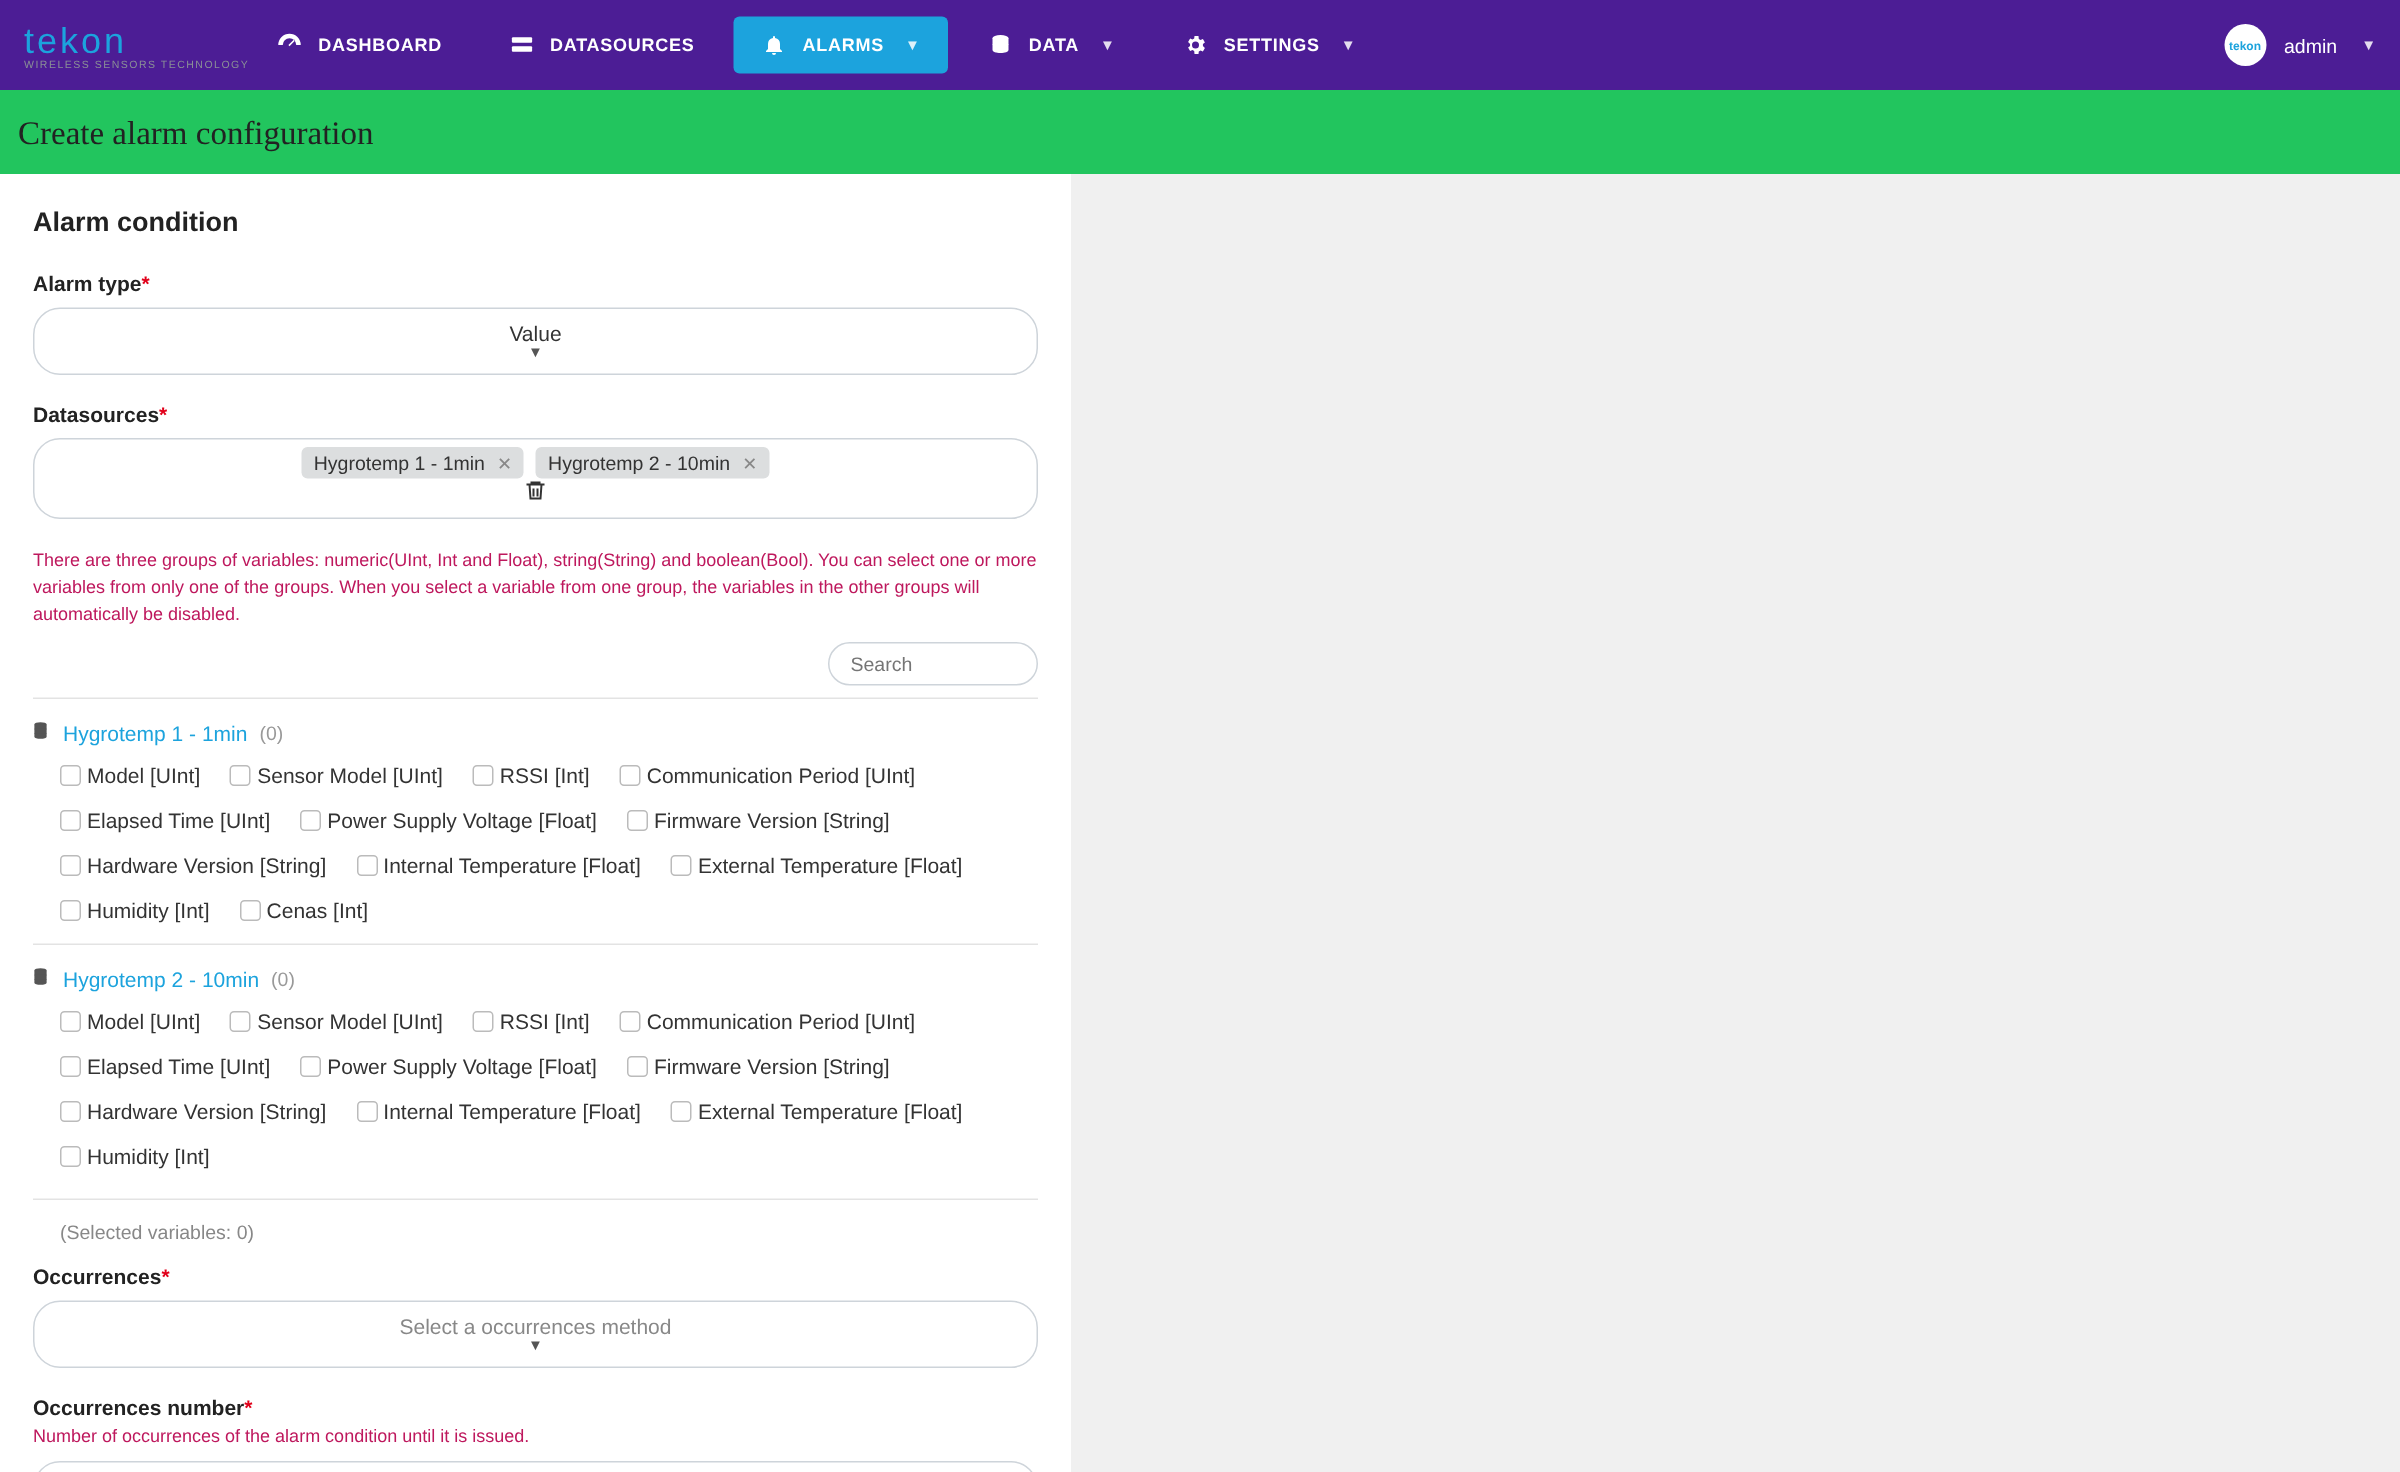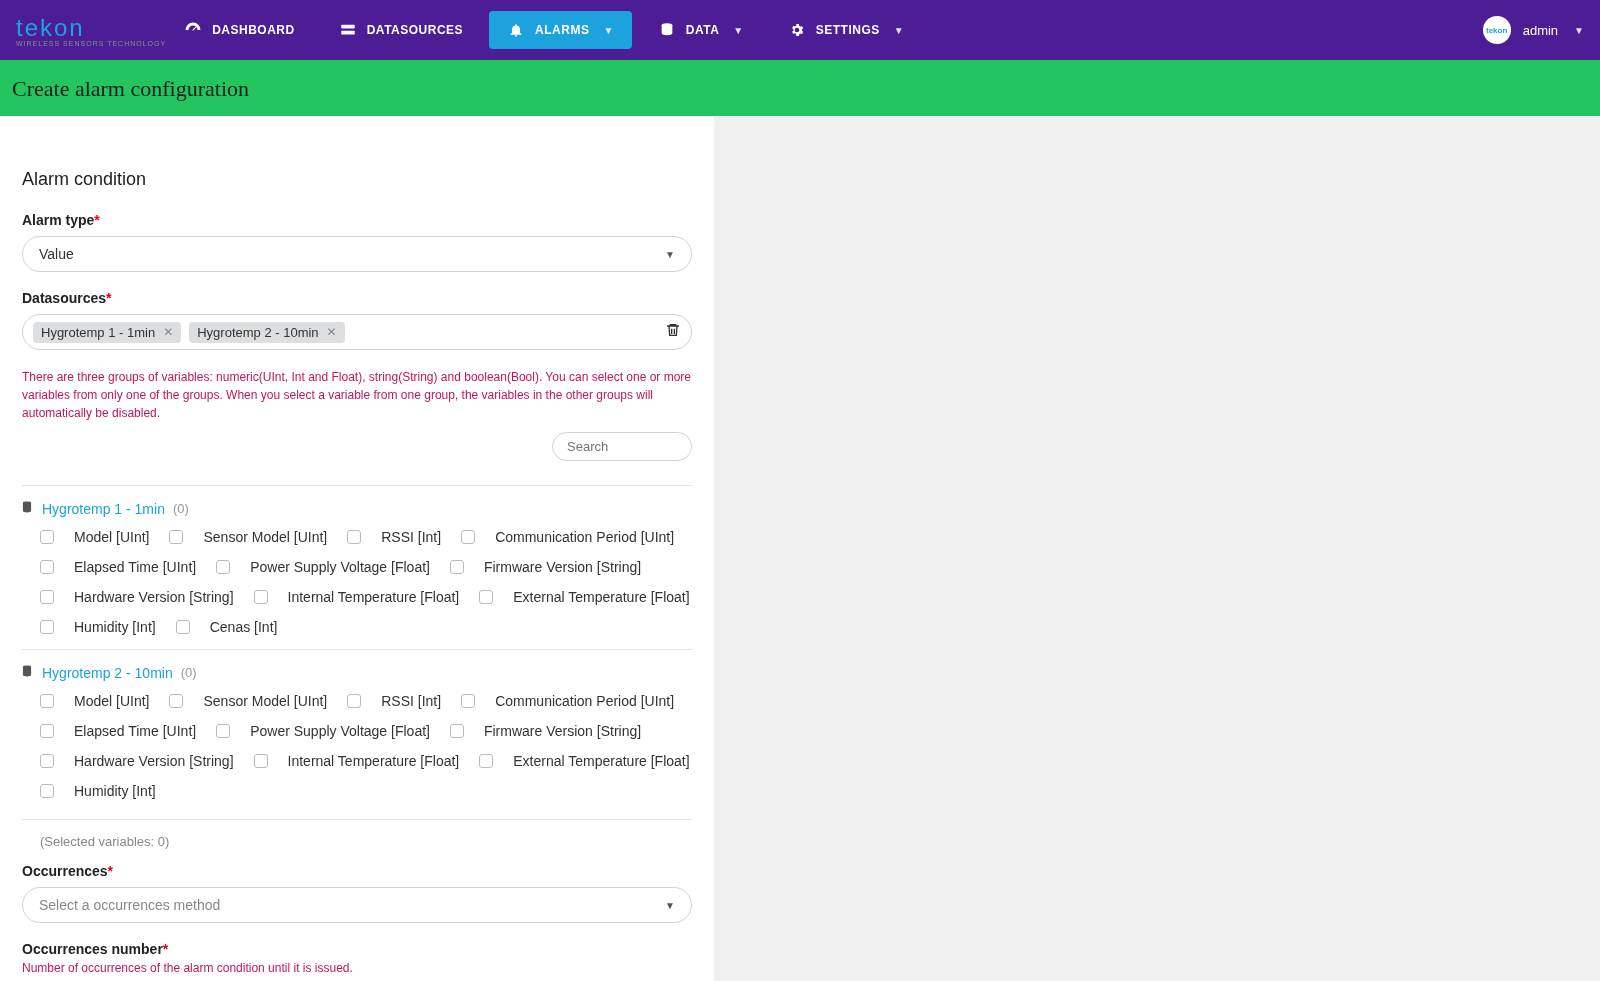--- a/index.html
+++ b/index.html
@@ -15,47 +15,47 @@
   .caret-down { font-size: 10px; margin-left: 4px; opacity: 0.85; }
   .user-section { display: flex; align-items: center; gap: 12px; color: #fff; cursor: pointer; }
   .avatar { width: 28px; height: 28px; border-radius: 50%; background: #fff; display: flex; align-items: center; justify-content: center; font-size: 8px; color: #1ca3dd; font-weight: 600; }
   .username { font-size: 13px; }
 
   .page-title-bar { background: #22c55e; padding: 16px 12px 14px; font-family: Liberation Serif, serif; }
   .page-title { font-size: 22px; font-weight: 400; color: #222; }
 
   .content { background: #fff; padding: 22px; max-width: 714px; min-height: 900px;}
 
-  .section-title { font-size: 18px; font-weight: 400; color: #222; margin-bottom: 22px; margin-top: 31px; }
+  .section-title { font-size: 18px; font-weight: 700; color: #222; margin-bottom: 22px; }
 
   .field { margin-bottom: 18px; }
   .field-label { font-weight: 700; font-size: 14px; color: #222; margin-bottom: 8px; display: block; }
   .req { color: #e1001a; }
   .field-help { font-size: 12px; color: #be185d; margin-top: 2px; margin-bottom: 6px; line-height: 1.5; }
 
-  .select-box, .input-box { position: relative; border: 1px solid #ced4da; border-radius: 18px; padding: 8px 16px; font-size: 14px; background: #fff; width: 100%; display: flex; align-items: center; cursor: pointer; min-height: 36px; }
+  .select-box, .input-box { position: relative; border: 1px solid #ced4da; border-radius: 18px; padding: 8px 16px; font-size: 14px; background: #fff; width: 100%; display: flex; align-items: center; cursor: pointer; min-height: 36px; flex-direction: column; }
   .select-box .select-text { flex: 1; }
   .select-box .placeholder { color: #888; }
   .select-caret { color: #555; font-size: 10px; }
   .input-box input { border: none; outline: none; width: 100%; font-size: 14px; background: transparent; }
 
   .chip-container { display: flex; align-items: center; gap: 8px; flex-wrap: wrap; flex: 1; }
   .chip { background: #dcdedf; border-radius: 4px; padding: 3px 8px; font-size: 13px; display: inline-flex; align-items: center; gap: 8px; }
   .chip-x { color: #888; cursor: pointer; font-size: 12px; }
   .clear-all { color: #444; cursor: pointer; font-size: 16px; }
 
-  .search-wrap { display: flex; justify-content: flex-end; margin-top: 10px; margin-bottom: 24px; align-items: center;}
+  .search-wrap { display: flex; justify-content: flex-end; margin-top: 10px; margin-bottom: 8px; align-items: center;}
   .search-input { border: 1px solid #ced4da; border-radius: 16px; padding: 6px 14px; font-size: 13px; width: 140px; outline: none; }
 
   .ds-block { border-top: 1px solid #e3e3e3; padding-top: 14px; padding-bottom: 14px; }
   .ds-header { display: flex; align-items: center; gap: 8px; margin-bottom: 12px; margin-left:-2px;}
   .ds-name { color: #1ca3dd; font-size: 14px; }
   .ds-count { color: #999; font-size: 13px; }
   .ds-vars { display: flex; flex-wrap: wrap; gap: 14px 20px; padding-left: 18px; }
-  .var-item { display: flex; align-items: center; gap: 20px; font-size: 14px; color: #333; cursor: pointer; justify-content: flex-end; }
+  .var-item { display: flex; align-items: center; gap: 4px; font-size: 14px; color: #333; cursor: pointer; justify-content: flex-end; }
   .checkbox { width: 14px; height: 14px; border: 1px solid #bbb; border-radius: 3px; background: #fff; display: inline-block; flex-shrink:0;}
   
   .selected-vars { color: #888; font-size: 13px; padding-left: 18px; margin-top: 6px; margin-bottom: 14px; border-top:1px solid #e3e3e3; padding-top:14px;}
 
   .db-icon { width:14px; height:14px; }
 </style>
 </head>
 <body>
 
 <div class="navbar">

